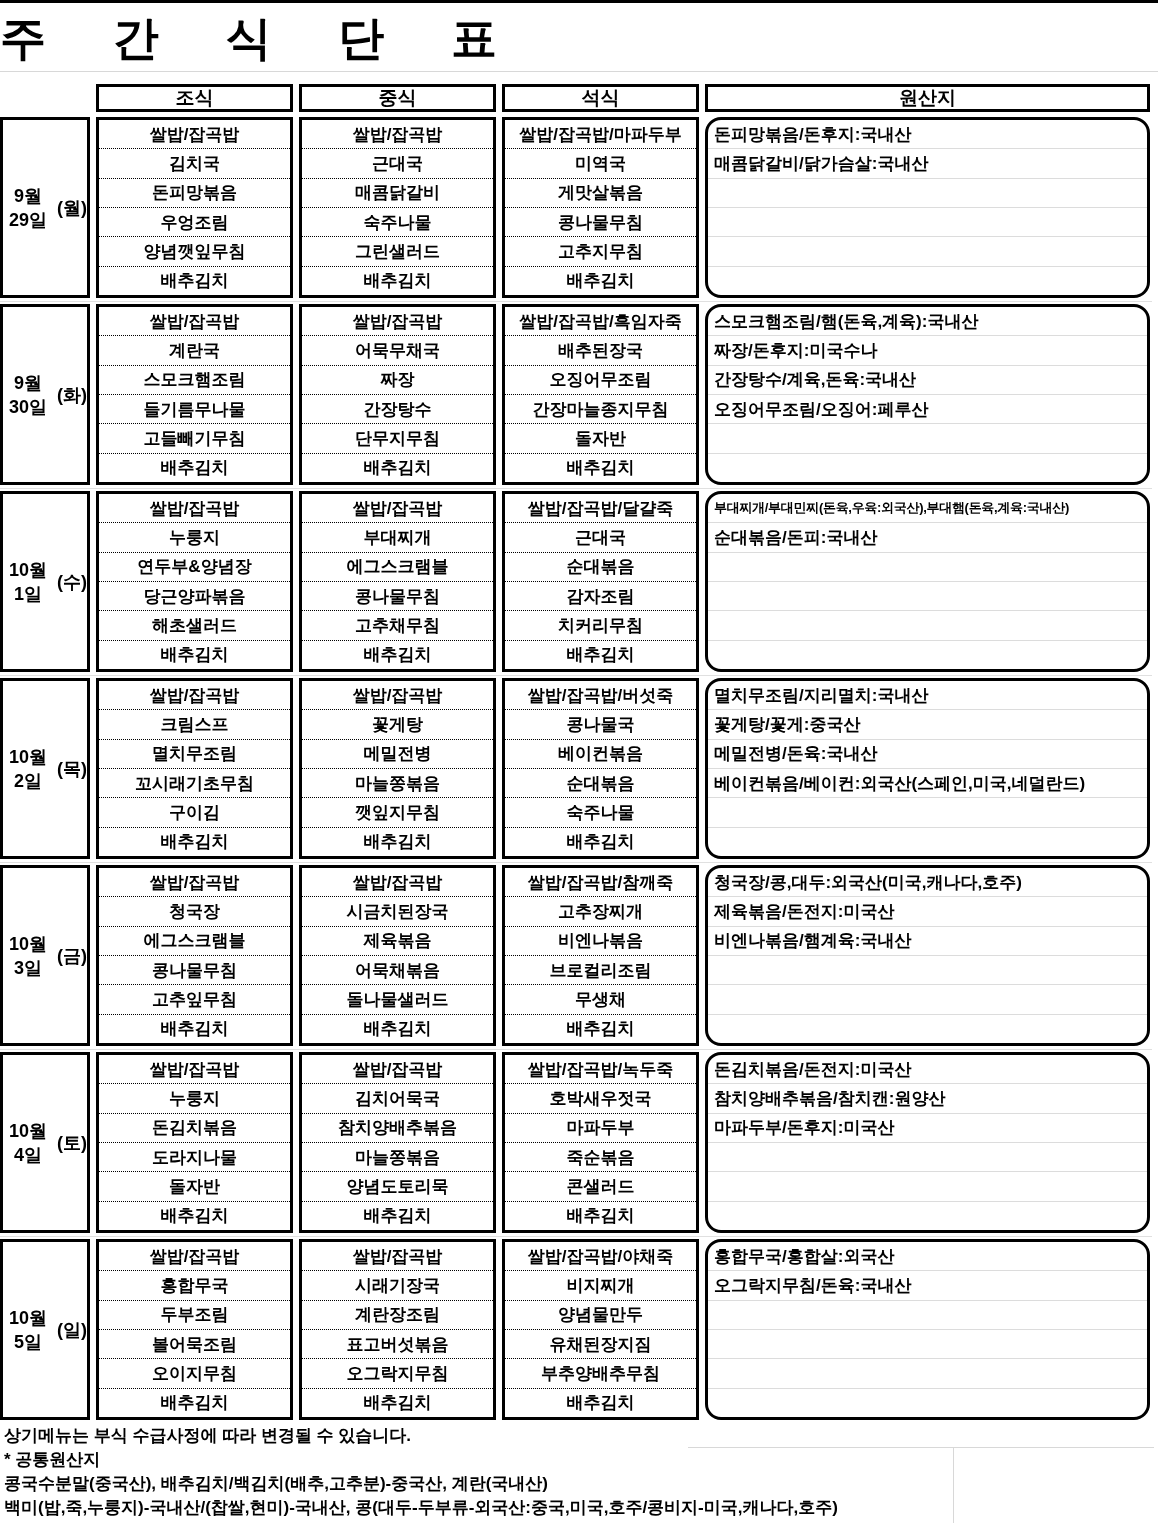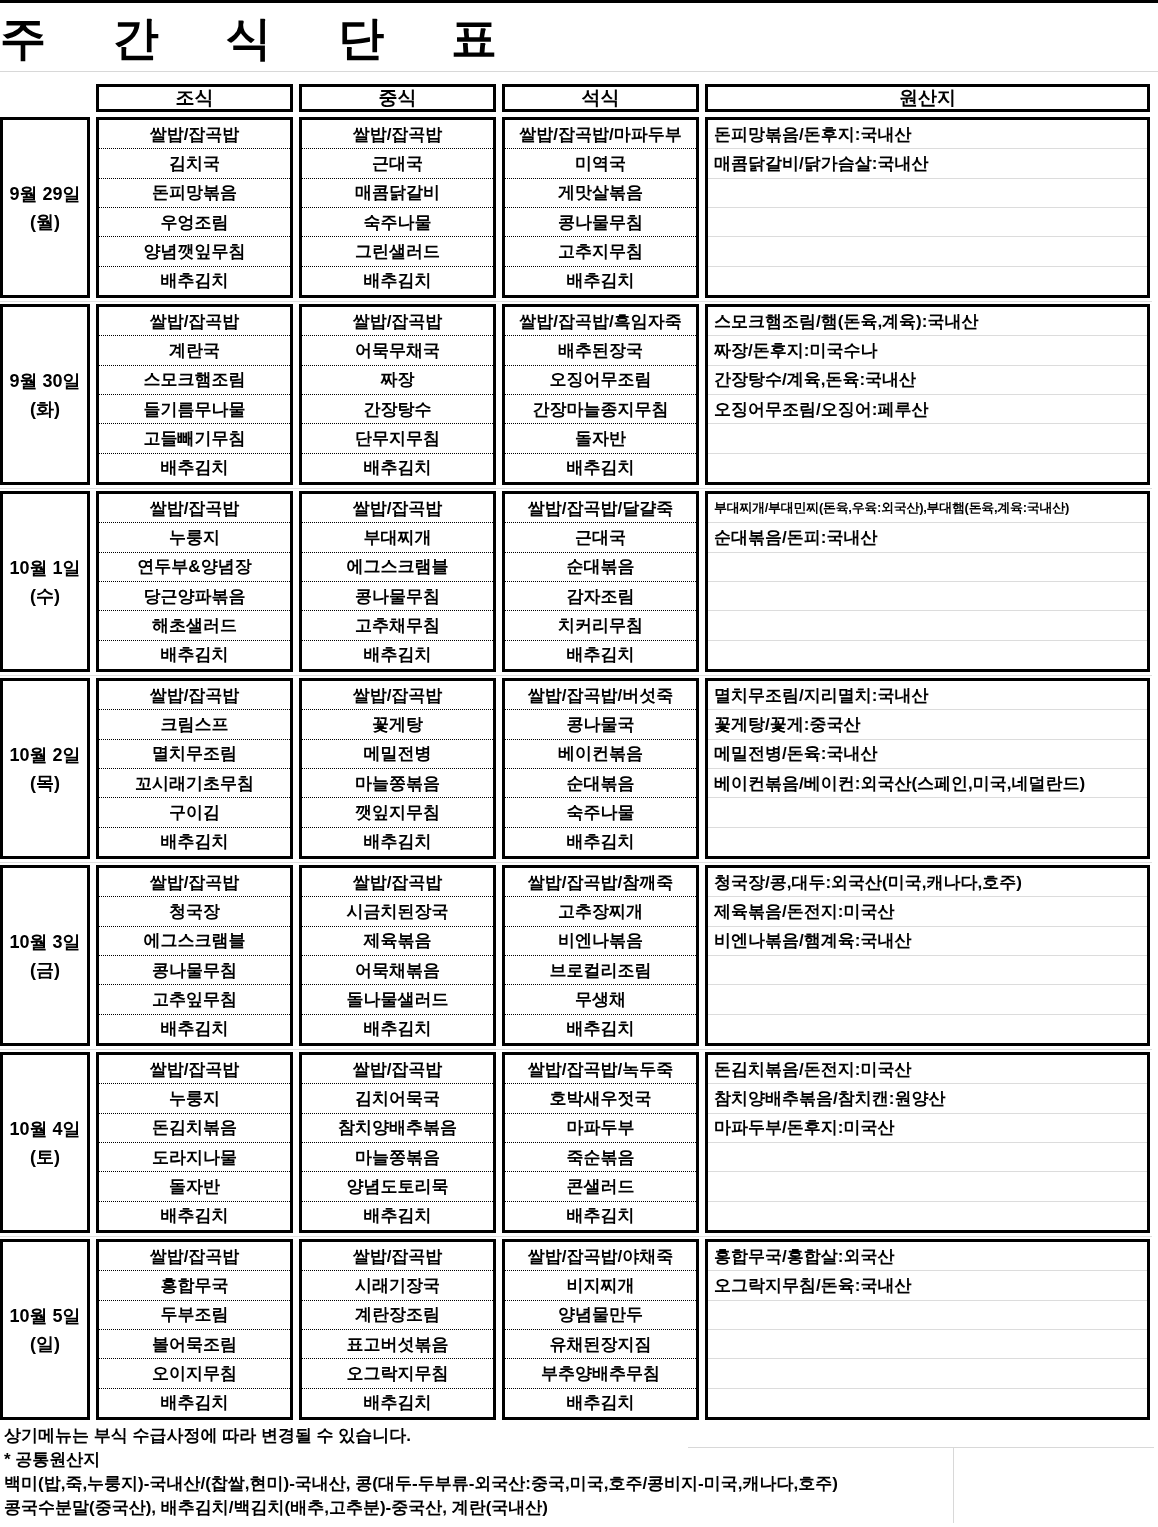--- a/index.html
+++ b/index.html
@@ -29,30 +29,30 @@
   }
   .header-spacer{border:none;}
 
   .day-row{height:181px;margin-bottom:6px;position:relative;}
   .day-row::after{
     content:"";position:absolute;left:-4px;right:-2px;bottom:-4px;height:1px;background:#e0e0e0;
   }
   .day-row:last-child::after{display:none;}
   .cell{border:3px solid #000;background:#fff;box-sizing:border-box;height:181px;}
   .date-cell{
-    display:flex;flex-direction:column;align-items:center;justify-content:center;
+    display:flex;align-items:center;justify-content:center;
     font-size:18px;gap:4px;text-align:center;
   }
   .menu-cell{display:flex;flex-direction:column;}
   .menu-item{
     flex:1;display:flex;align-items:center;justify-content:center;
     font-size:17px;white-space:nowrap;border-bottom:1px dotted #000;
   }
   .menu-item:last-child{border-bottom:none;}
-  .origin-cell{display:flex;flex-direction:column;}
+  .origin-cell{display:flex;flex-direction:column;border-radius:16px;}
   .origin-line{
     flex:1;display:flex;align-items:center;padding-left:6px;
     font-size:17px;white-space:nowrap;overflow:hidden;border-bottom:1px solid #dcdcdc;
   }
   .origin-line:last-child{border-bottom:none;}
   .origin-line.small{font-size:13px;letter-spacing:-0.3px;}
 
   .footer{position:absolute;left:4px;top:1424px;width:1150px;}
   .footer-line{font-size:17px;line-height:24px;white-space:nowrap;}
 </style>
@@ -347,15 +347,15 @@
           <div class="origin-line"></div>
           <div class="origin-line"></div>
         </div>
   </div>
 </div>
 </div>
 
 <div class="footer">
   <div class="footer-line">상기메뉴는 부식 수급사정에 따라 변경될 수 있습니다.</div>
   <div class="footer-line">* 공통원산지</div>
+  <div class="footer-line">콩국수분말(중국산), 배추김치/백김치(배추,고추분)-중국산, 계란(국내산)</div>
   <div class="footer-line">백미(밥,죽,누룽지)-국내산/(찹쌀,현미)-국내산, 콩(대두-두부류-외국산:중국,미국,호주/콩비지-미국,캐나다,호주)</div>
-  <div class="footer-line">콩국수분말(중국산), 배추김치/백김치(배추,고추분)-중국산, 계란(국내산)</div>
 </div>
 
 </body></html>

